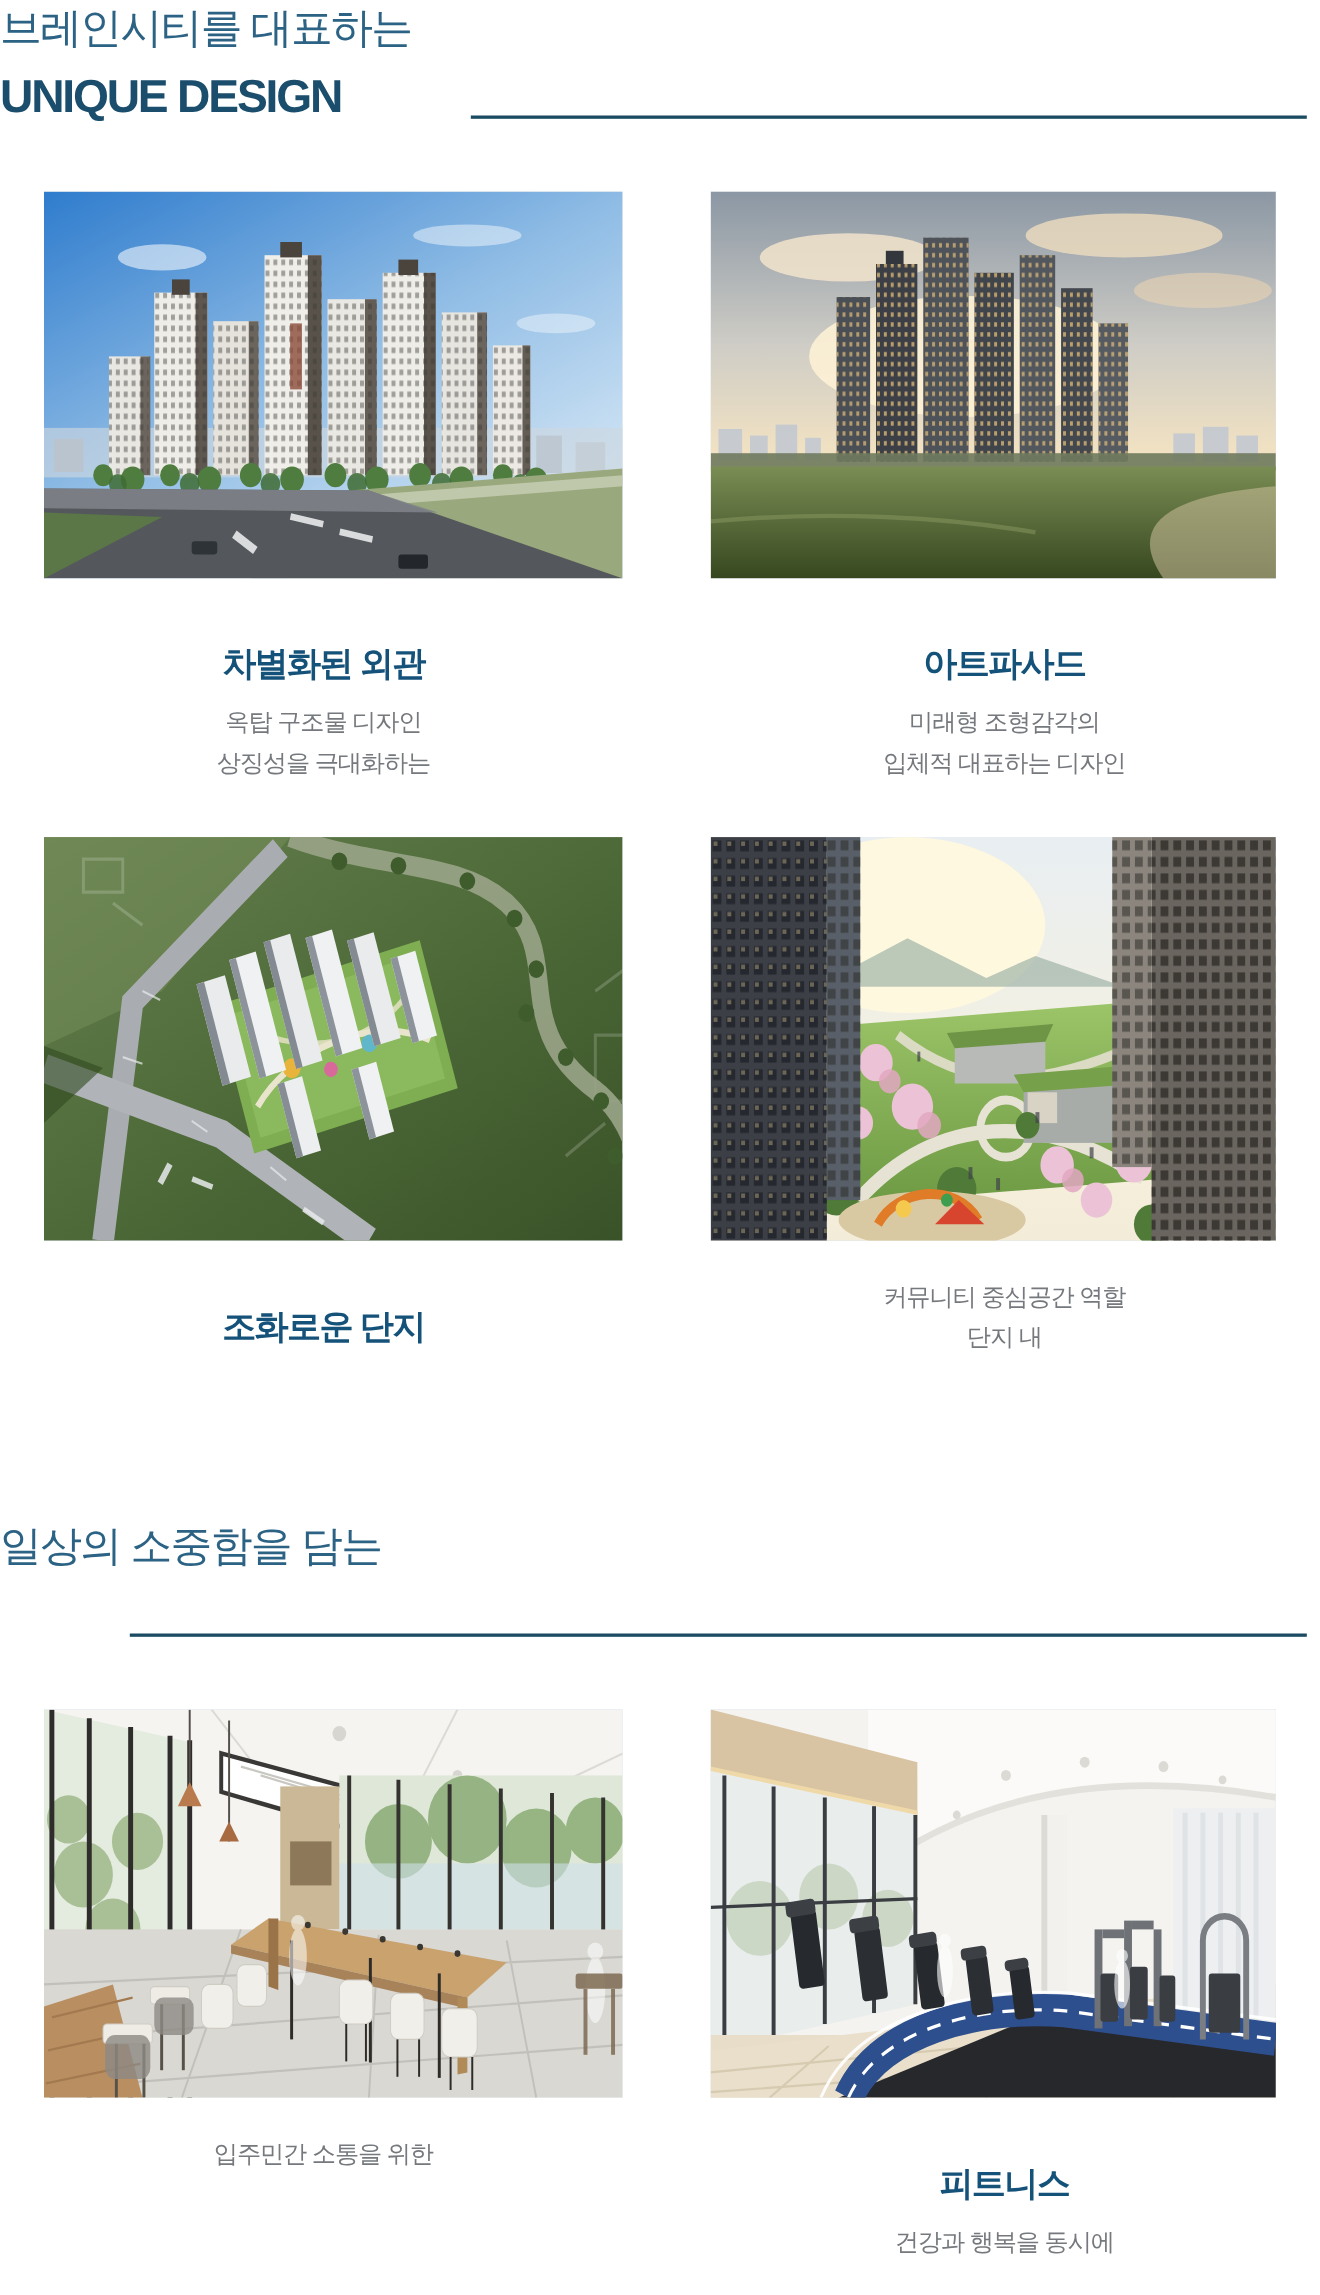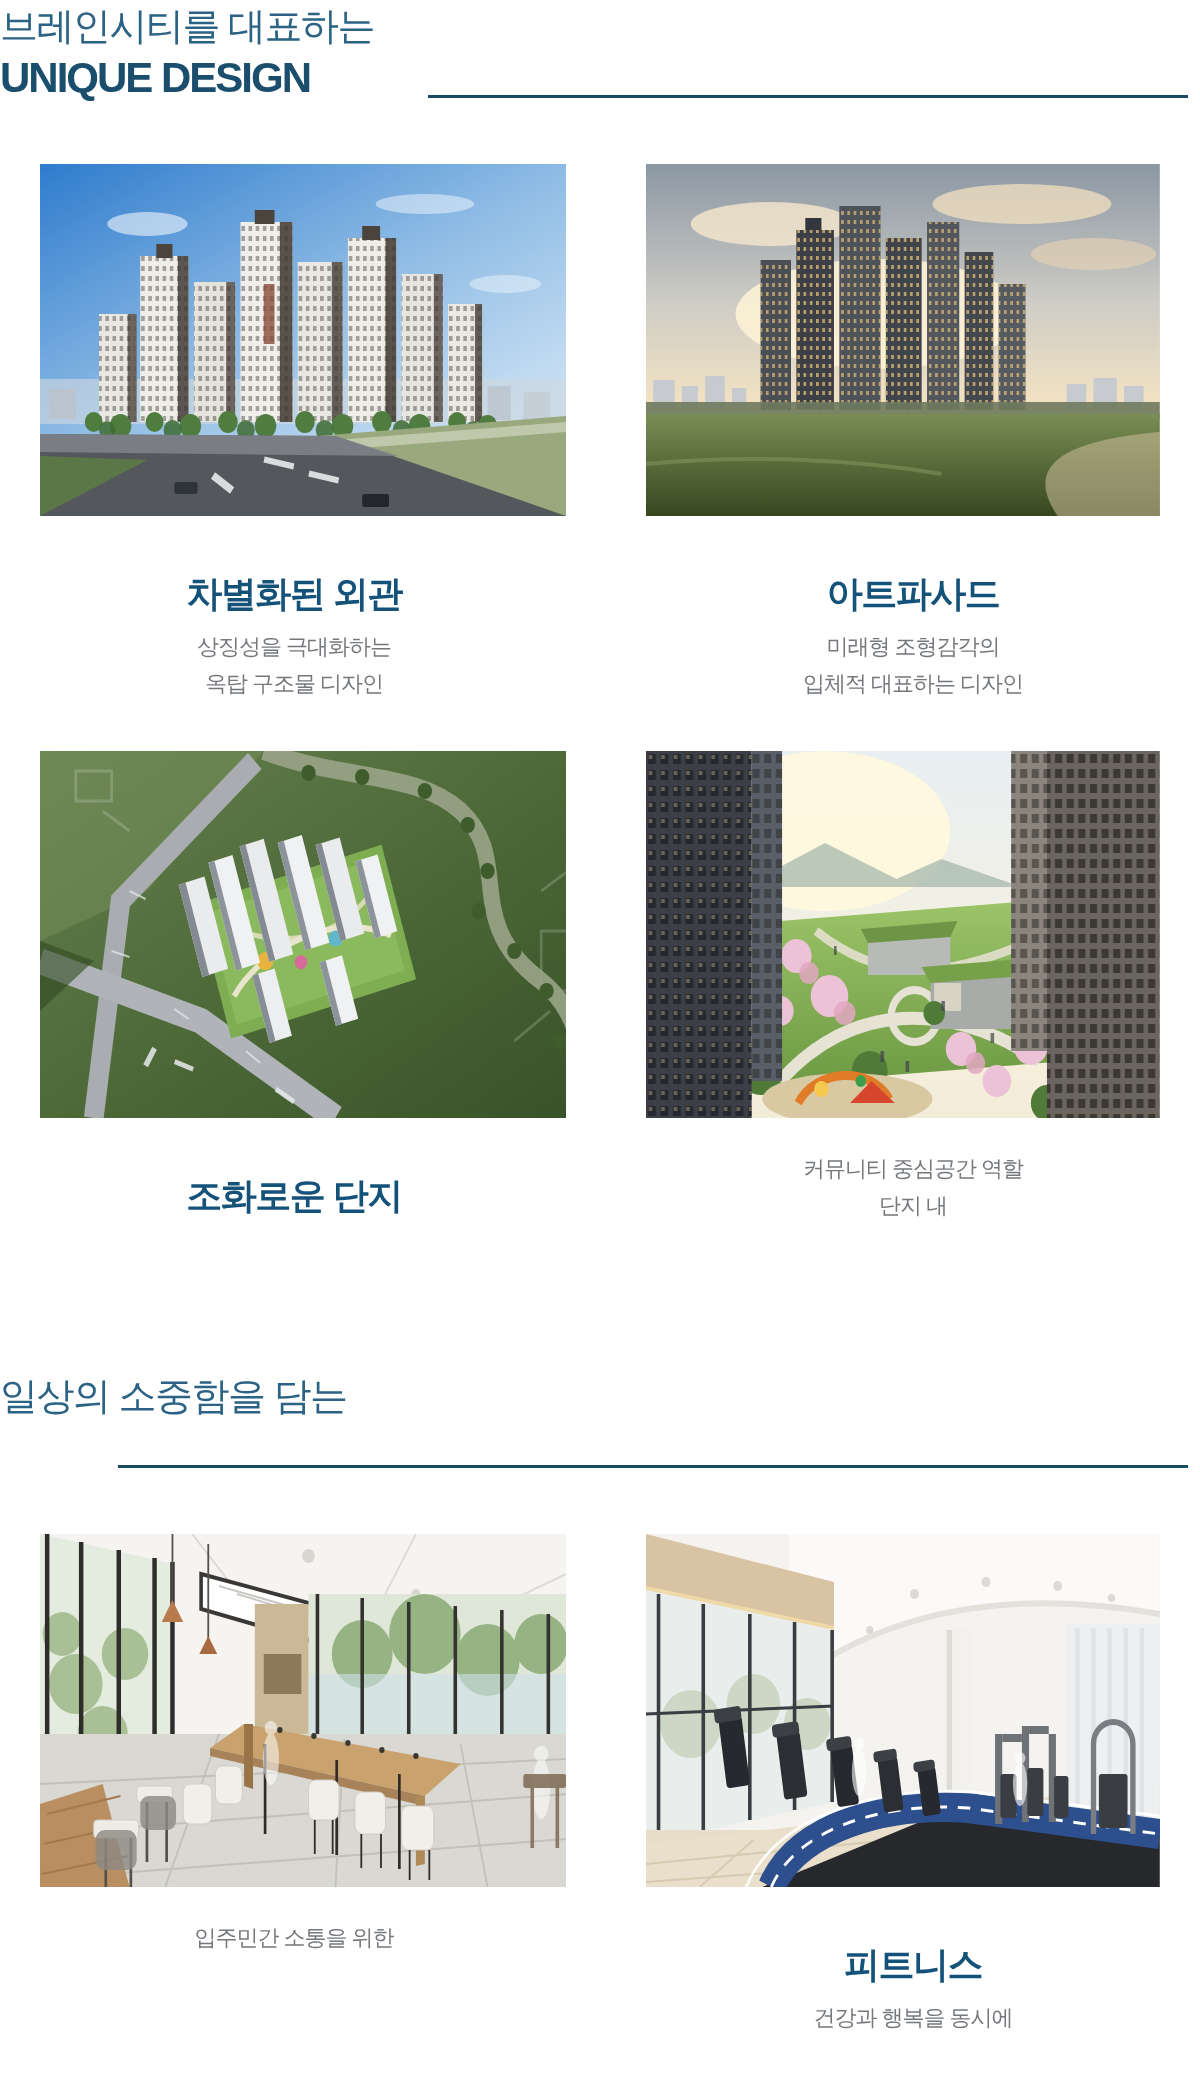--- a/index.html
+++ b/index.html
@@ -10,41 +10,41 @@
   }
   .page{width:1200px;height:2086px;position:relative;}
   .section{display:block;}
   .section-1{padding-top:2px;}
   .section-2{margin-top:148px;}
 
   .kicker{
     font-size:38px;line-height:48px;color:#2c6385;letter-spacing:-1.5px;
     font-weight:400;
   }
-  .title-row{display:flex;align-items:flex-end;margin-top:2px;height:47px;}
+  .title-row{display:flex;align-items:flex-end;margin-top:12px;height:47px;}
   .big-title{
     font-size:42px;line-height:42px;font-weight:700;color:#1a4e6c;
     letter-spacing:-2px;transform-origin:left bottom;
   }
   .rule{flex:1 1 auto;height:3px;background:#1a4b63;margin:0 12px 1px 118px;}
 
   .pair-grid{display:flex;justify-content:space-between;margin-top:49px;}
   .pair-grid.tight{margin-top:33px;}
   .fig{display:block;position:relative;overflow:hidden;background:#dde3e8;}
   .fig svg{display:block;width:100%;height:100%;}
   .col-l{width:588px;}
   .col-r{width:574px;}
   .h352{height:352px;}
   .h367{height:367px;}
   .h353{height:353px;}
 
   .caps{display:flex;justify-content:space-between;}
   .cap{text-align:center;}
   .cap-title{
-    margin-top:44px;font-size:36px;line-height:36px;font-weight:700;
+    margin-top:44px;font-size:31px;line-height:36px;font-weight:700;
     color:#14527a;letter-spacing:-1.5px;
   }
   .cap-desc{
     margin-top:16px;font-size:22px;line-height:37px;color:#75797d;
     letter-spacing:-1px;
   }
 </style>
 </head>
 <body>
 
@@ -202,22 +202,22 @@
           <path d="M 574,268 C 470,276 420,300 460,352 L 574,352 Z" fill="#cdbf9c" opacity="0.55"></path>
           <path d="M 0,300 C 120,290 240,296 330,310" stroke="#8a9a62" stroke-width="4" fill="none" opacity="0.5"></path>
         </svg>
       </figure>
     </div>
 
     <div class="caps">
       <div class="cap col-l">
         <div class="cap-title">차별화된 외관</div>
         <div class="cap-desc">
+          <div>옥탑 구조물 디자인</div>
           <div>상징성을 극대화하는</div>
-          <div>옥탑 구조물 디자인</div>
         </div>
       </div>
       <div class="cap col-r">
         <div class="cap-title">아트파사드</div>
         <div class="cap-desc">
           <div>미래형 조형감각의</div>
           <div>입체적 대표하는 디자인</div>
         </div>
       </div>
     </div>

